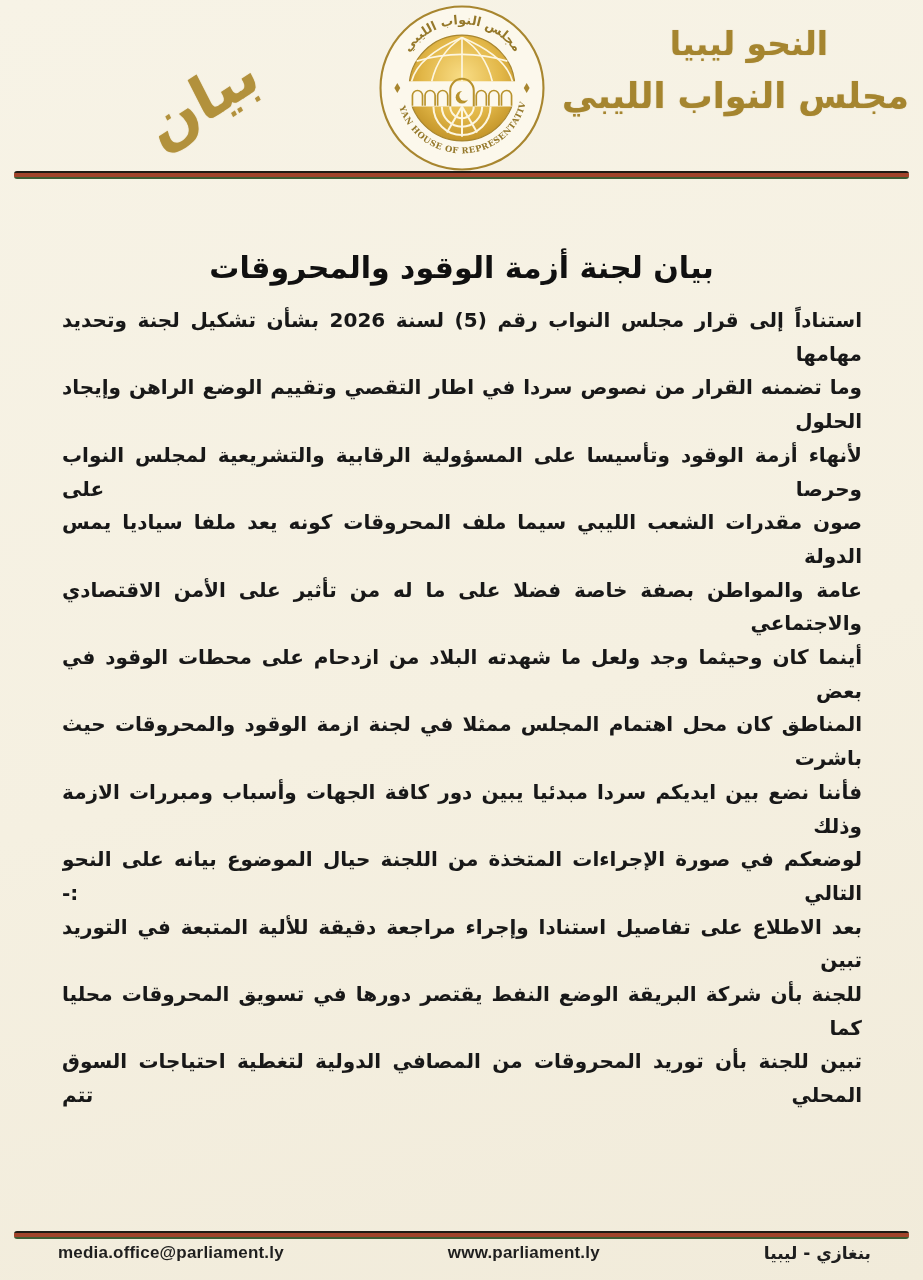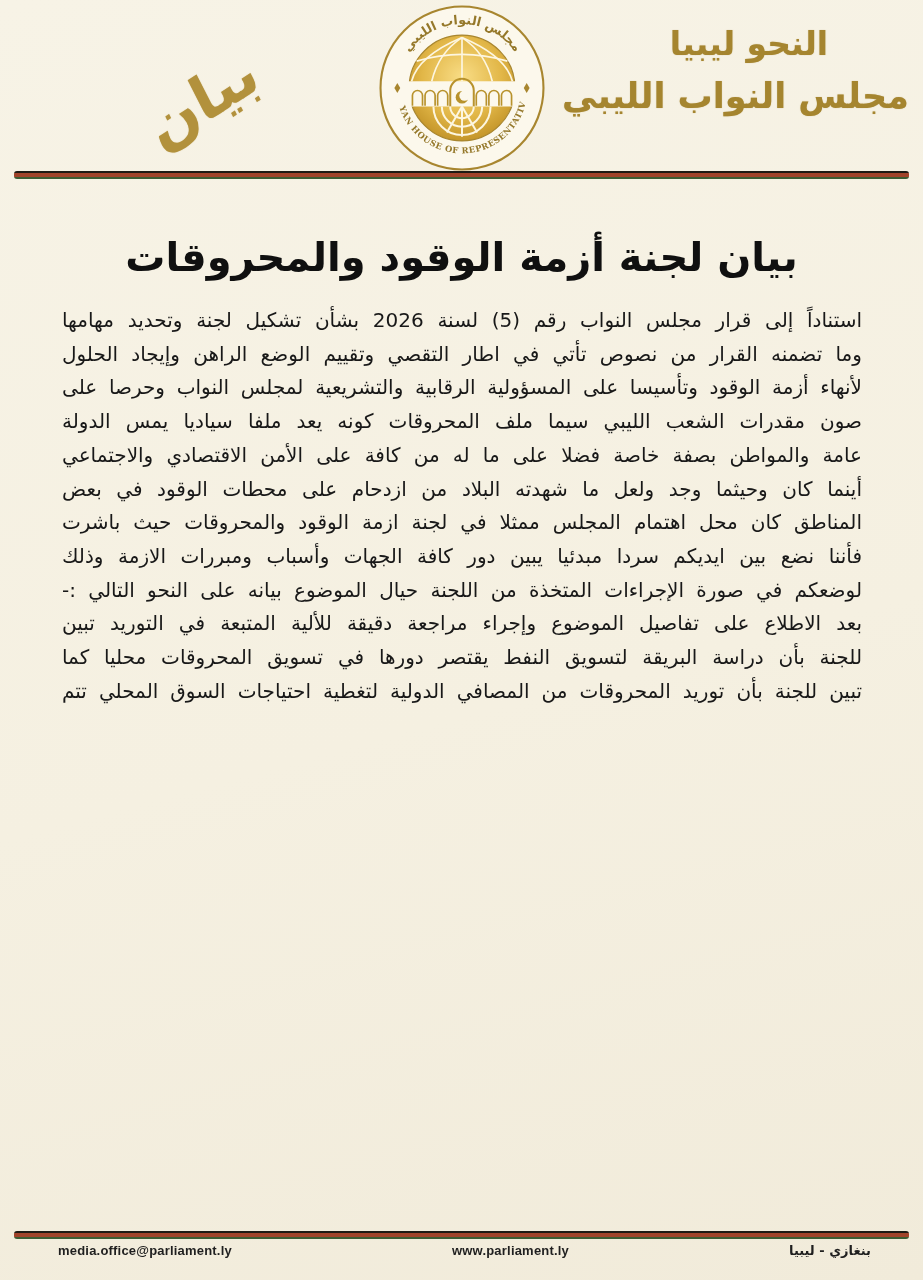--- a/index.html
+++ b/index.html
@@ -28,39 +28,39 @@
   .state-line2{font-size:35px;line-height:44px;margin-top:10px;white-space:nowrap;}
   
   .stripe{position:absolute;left:14px;right:14px;height:8px;border-radius:3px;overflow:hidden;}
   .stripe .s-black{height:2px;background:#1d1a14;}
   .stripe .s-red{height:4px;background:#a0432a;}
   .stripe .s-green{height:2px;background:#3c5c33;}
   .stripe.top{top:171px;}
   .stripe.bottom{top:1231px;}
   
   .doc-title{
-    position:absolute;top:234px;left:0;right:0;margin:0;
+    position:absolute;top:234px;left:0;right:0;margin:16px;
     text-align:center;direction:rtl;
-    font-size:40px;font-weight:bold;color:#101010;letter-spacing:0;
+    font-size:30px;font-weight:bold;color:#101010;letter-spacing:0;
   }
   
   .body-text{
     position:absolute;top:304px;left:62px;right:61px;
     direction:rtl;color:#181818;
   }
   .body-line{
-    font-size:20px;font-weight:normal;line-height:33.7px;
+    font-size:20px;font-weight:bold;line-height:33.7px;
     text-align:justify;text-align-last:justify;
     white-space:normal;overflow:hidden;
   }
   
   .footer{
     position:absolute;top:1243px;left:58px;right:52px;
     display:flex;justify-content:space-between;align-items:center;
-    font-size:13px;color:#1f1f1f;
+    font-size:17px;color:#1f1f1f;
   }
   .footer .latin{font-family:"Liberation Sans",sans-serif;font-weight:600;letter-spacing:.2px;}
   .footer .arabic{direction:rtl;font-weight:bold;}
 </style>
 </head>
 <body>
 
 <div class="bayan-wrap">
   <span>بيان</span>
 </div>
@@ -131,30 +131,30 @@
 <div class="stripe top">
   <div class="s-black"></div>
   <div class="s-red"></div>
   <div class="s-green"></div>
 </div>
 
 <h1 class="doc-title">بيان لجنة أزمة الوقود والمحروقات</h1>
 
 <main class="body-text">
     <div class="body-line">استناداً إلى قرار مجلس النواب رقم (5) لسنة 2026 بشأن تشكيل لجنة وتحديد مهامها</div>
-    <div class="body-line">وما تضمنه القرار من نصوص تأتي في اطار التقصي وتقييم الوضع الراهن وإيجاد الحلول</div>
+    <div class="body-line">وما تضمنه القرار من نصوص سردا في اطار التقصي وتقييم الوضع الراهن وإيجاد الحلول</div>
     <div class="body-line">لأنهاء أزمة الوقود وتأسيسا على المسؤولية الرقابية والتشريعية لمجلس النواب وحرصا على</div>
     <div class="body-line">صون مقدرات الشعب الليبي سيما ملف المحروقات كونه يعد ملفا سياديا يمس الدولة</div>
-    <div class="body-line">عامة والمواطن بصفة خاصة فضلا على ما له من كافة على الأمن الاقتصادي والاجتماعي</div>
+    <div class="body-line">عامة والمواطن بصفة خاصة فضلا على ما له من تأثير على الأمن الاقتصادي والاجتماعي</div>
     <div class="body-line">أينما كان وحيثما وجد ولعل ما شهدته البلاد من ازدحام على محطات الوقود في بعض</div>
     <div class="body-line">المناطق كان محل اهتمام المجلس ممثلا في لجنة ازمة الوقود والمحروقات حيث باشرت</div>
     <div class="body-line">فأننا نضع بين ايديكم سردا مبدئيا يبين دور كافة الجهات وأسباب ومبررات الازمة وذلك</div>
     <div class="body-line">لوضعكم في صورة الإجراءات المتخذة من اللجنة حيال الموضوع بيانه على النحو التالي :-</div>
-    <div class="body-line">بعد الاطلاع على تفاصيل الموضوع وإجراء مراجعة دقيقة للألية المتبعة في التوريد تبين</div>
-    <div class="body-line">للجنة بأن دراسة البريقة لتسويق النفط يقتصر دورها في تسويق المحروقات محليا كما</div>
+    <div class="body-line">بعد الاطلاع على تفاصيل استنادا وإجراء مراجعة دقيقة للألية المتبعة في التوريد تبين</div>
+    <div class="body-line">للجنة بأن شركة البريقة الوضع النفط يقتصر دورها في تسويق المحروقات محليا كما</div>
     <div class="body-line">تبين للجنة بأن توريد المحروقات من المصافي الدولية لتغطية احتياجات السوق المحلي تتم</div>
   </main>
 
 <div class="stripe bottom">
   <div class="s-black"></div>
   <div class="s-red"></div>
   <div class="s-green"></div>
 </div>
 
 <footer class="footer">

